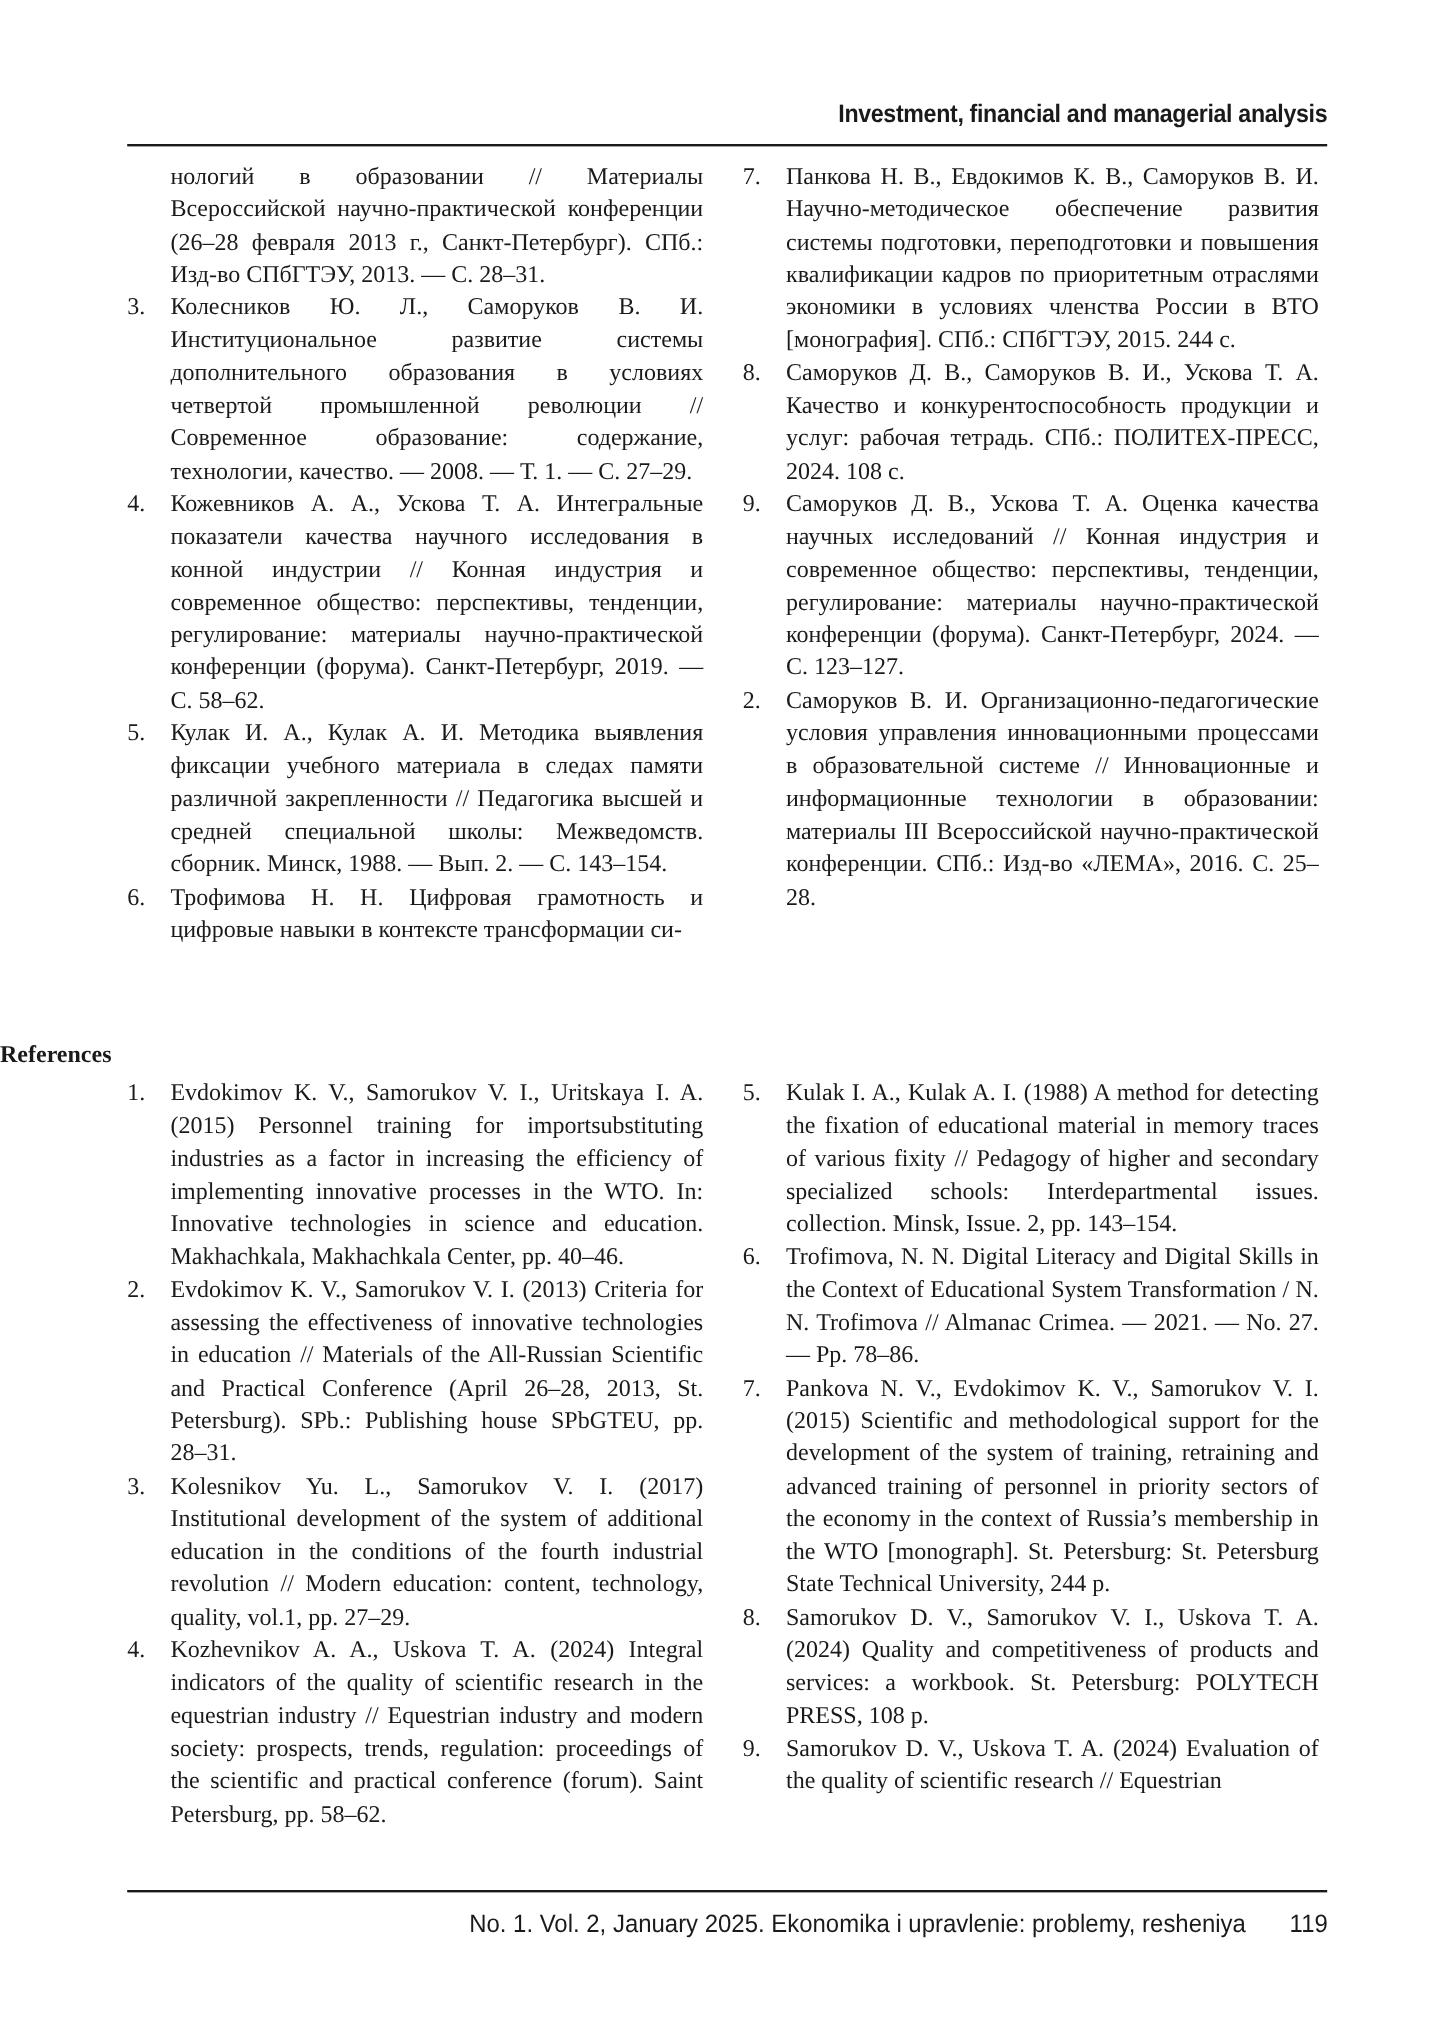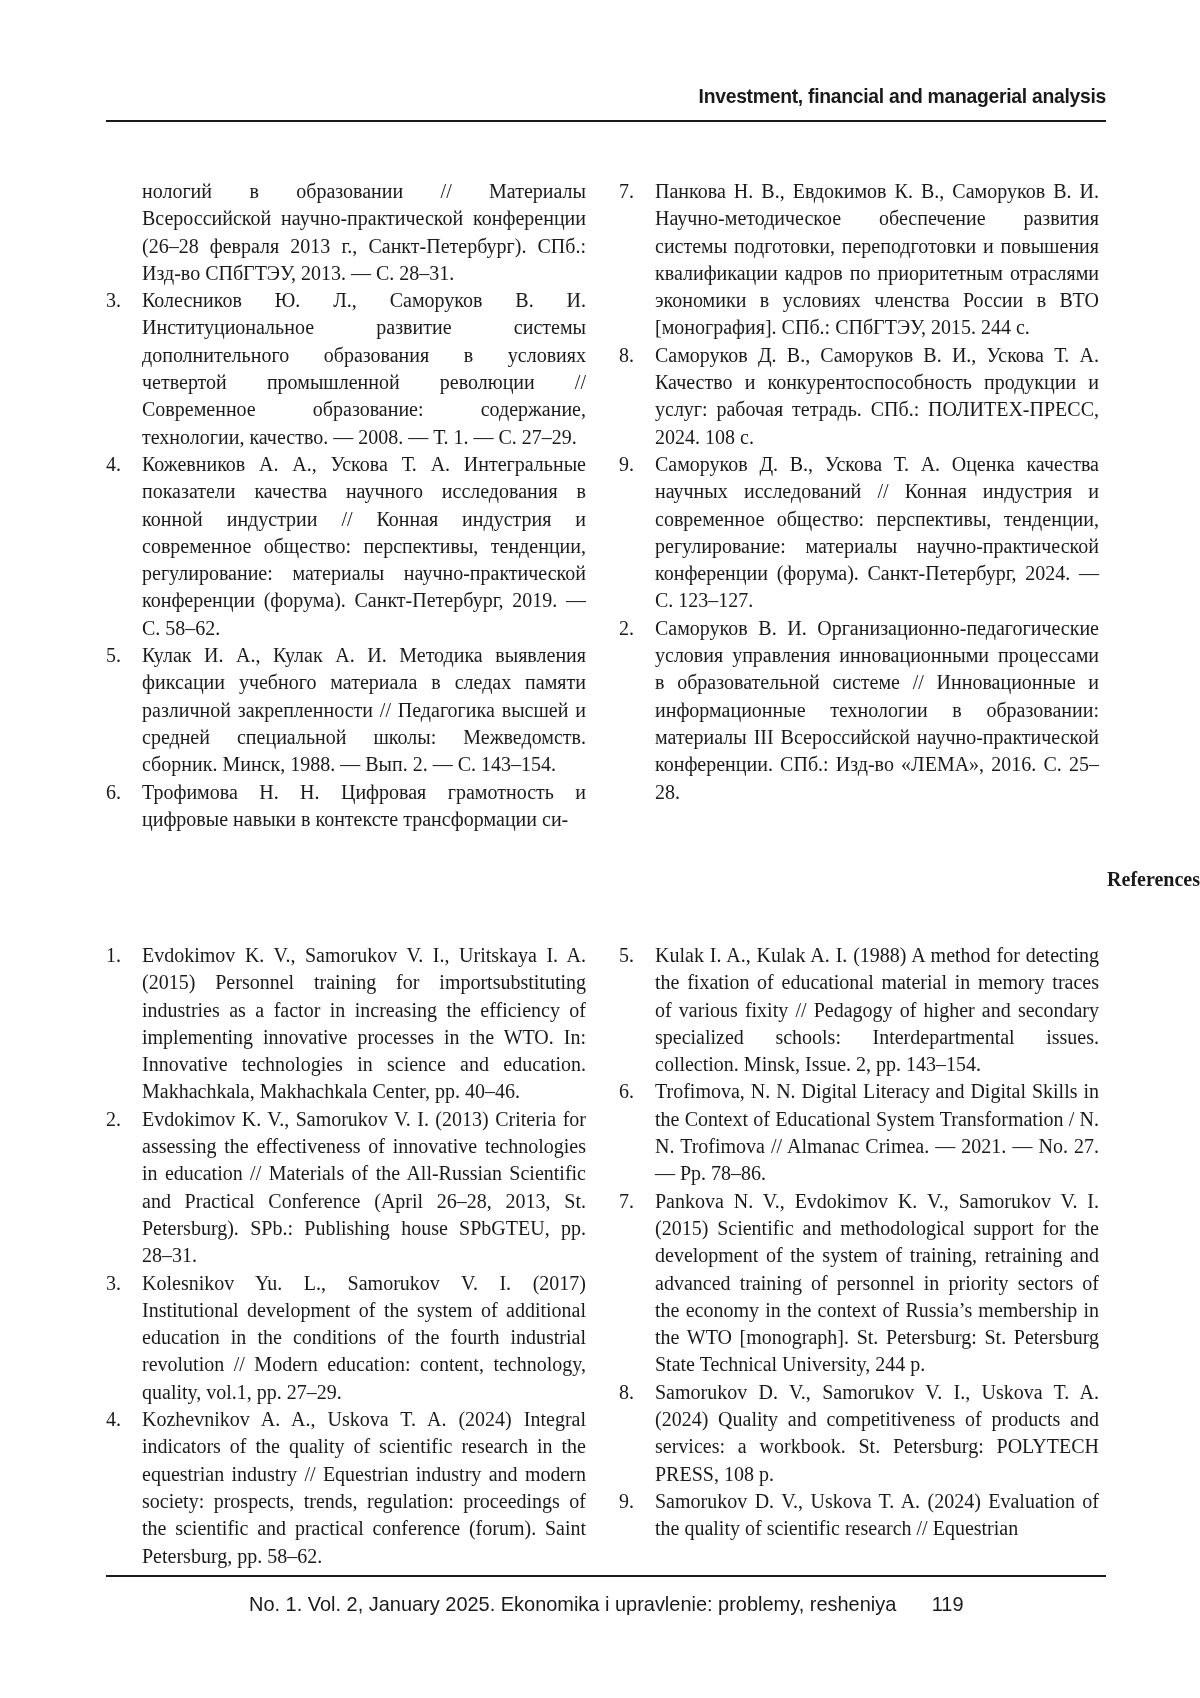--- a/index.html
+++ b/index.html
@@ -10,37 +10,36 @@
     font-weight: bold; font-size: 21px; letter-spacing: -0.3px;
     transform: scaleX(0.92); transform-origin: right center;
   }
   .rule { position: absolute; left: 106px; width: 1000px; height: 2px; background: #1a1a1a; }
   .rule.top { top: 120px; }
   .rule.bottom { top: 1575px; }
   .col {
     position: absolute; width: 480px;
     font-family: "Liberation Serif", serif; font-size: 20px; line-height: 27.3px;
     text-align: justify;
-    margin-top: 44px;
   }
   .col.left { left: 106px; }
   .col.right { left: 619px; }
   .col.top-block { top: 134px; }
   .col.bottom-block { top: 898px; }
   .ref { position: relative; padding-left: 36px; margin: 0; }
   .ref .num { position: absolute; left: 0; top: 0; }
   .ref-text { display: block; text-align: justify; hyphens: manual; }
   .refs-heading {
-    position: absolute; left: 0; right: 0; top: 868px; text-align: right;
+    position: absolute; left: 0; right: 0; top: 868px; text-align: left;
     font-family: "Liberation Serif", serif; font-weight: bold; font-size: 20px;
   }
   .footer {
     position: absolute; left: 106px; right: 94px; top: 1592px;
     font-family: "Liberation Sans", sans-serif; font-size: 21px;
-    display: flex; justify-content: center;
+    display: flex; justify-content: flex-end;
   }
   .footer span { transform: scaleX(0.95); }
   .footer .journal { transform-origin: left center; }
   .footer .page-num { transform-origin: right center; }
 </style>
 </head>
 <body>
 
 <div class="running-head">Investment, financial and managerial analysis</div>
 <div class="rule top"></div>

